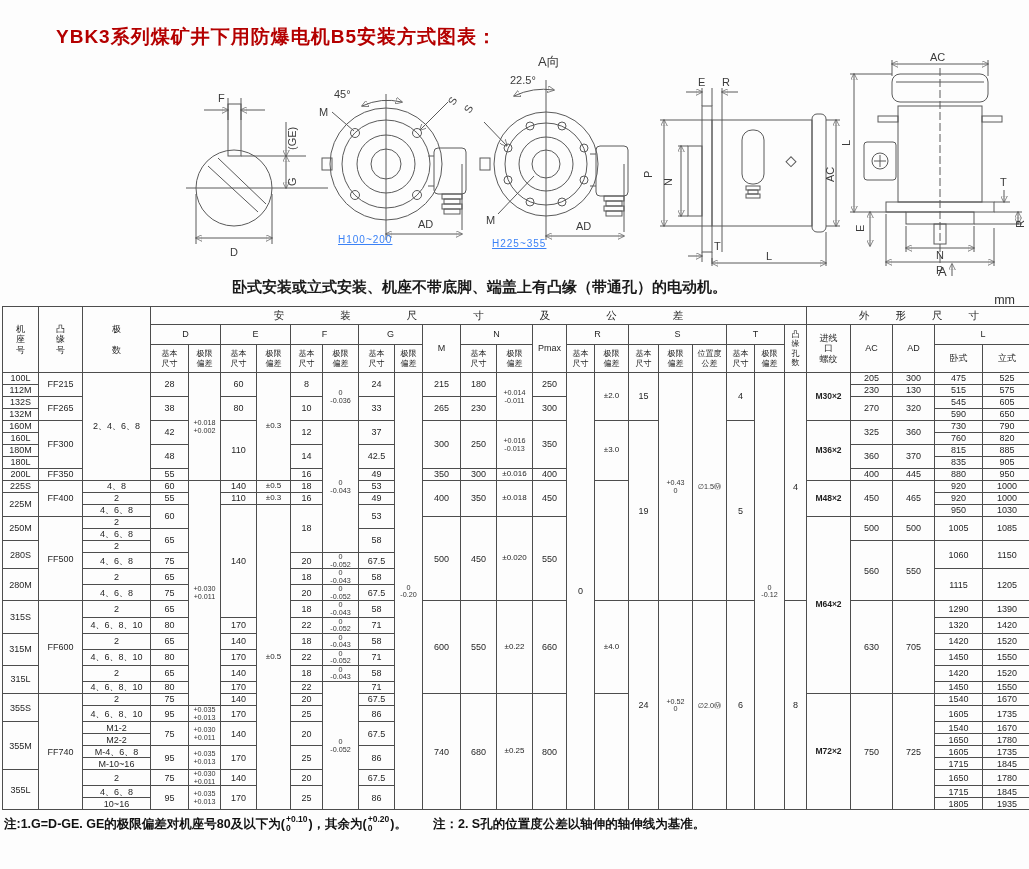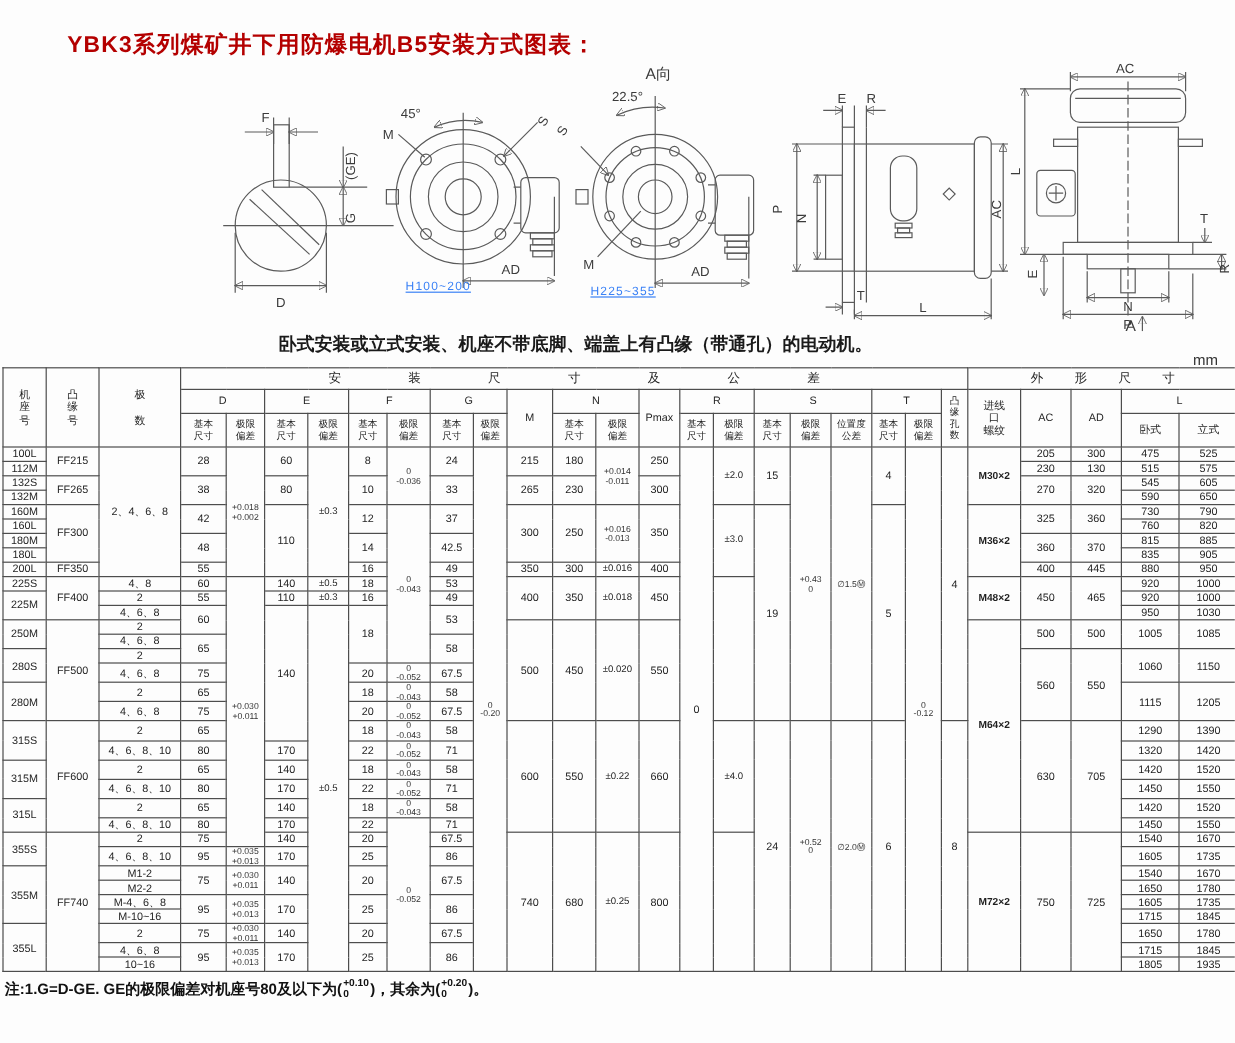--- a/index.html
+++ b/index.html
@@ -773,13 +773,14 @@
       <span>+0.10</span>
       <span>0</span>
     </span>
     <span>)，其余为(</span>
     <span class="frac">
       <span>+0.20</span>
       <span>0</span>
     </span>
     <span>)。</span>
     <span class="gap"></span>
+    <span>注：2. S孔的位置度公差以轴伸的轴伸线为基准。</span>
 </div>
 
 </body></html>

